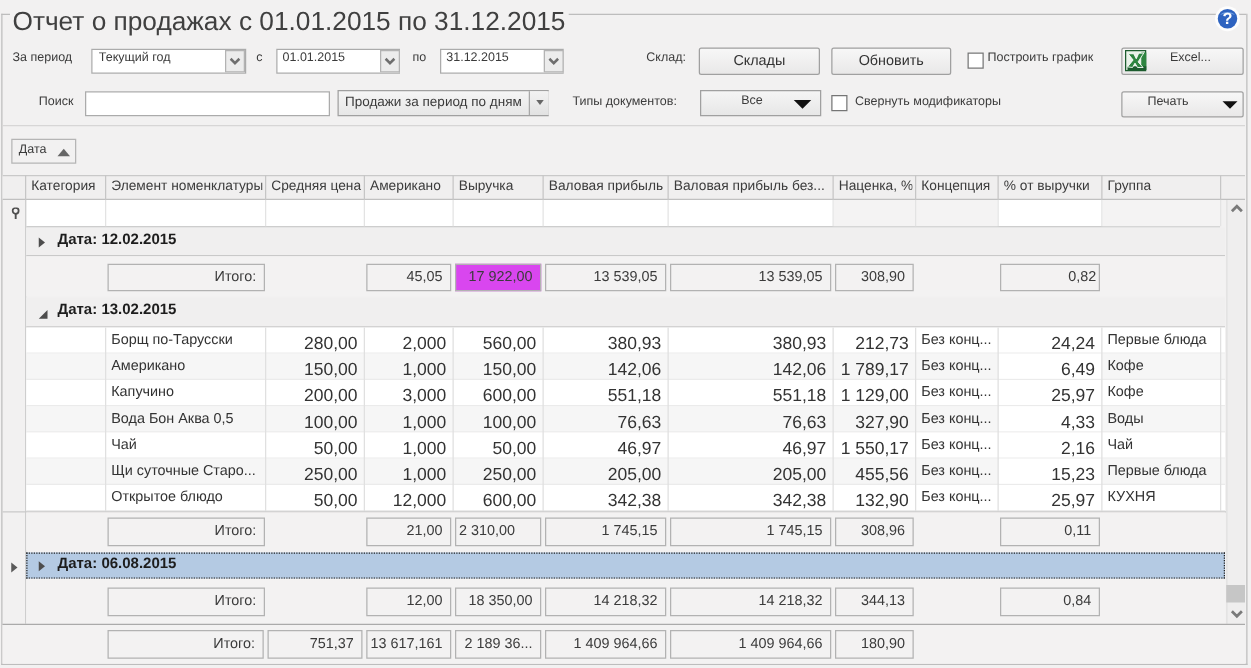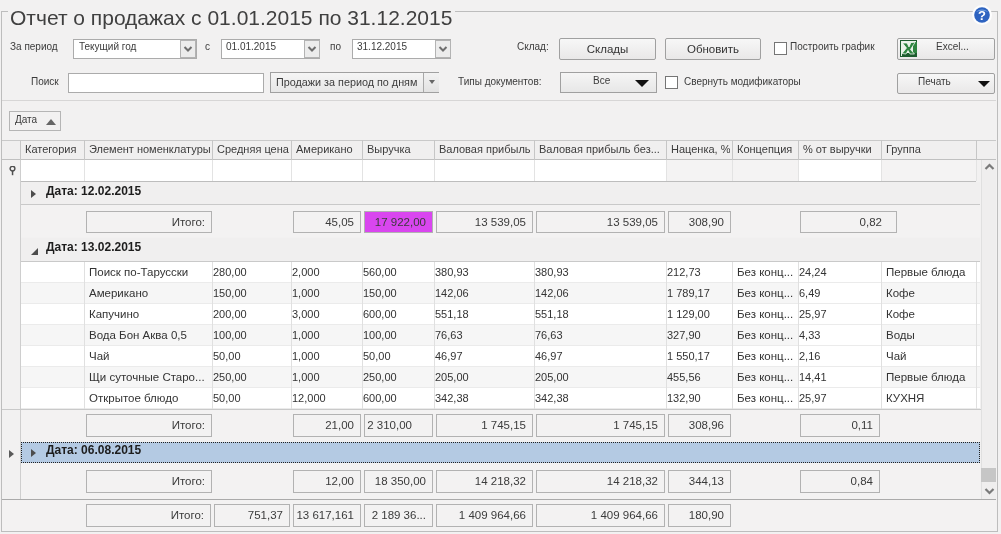--- a/index.html
+++ b/index.html
@@ -6,21 +6,21 @@
  background:#f2f1f1;font-family:"Liberation Sans",sans-serif;color:#3b3b3b;}
 .abs{position:absolute}
 .hline{position:absolute;height:1px;background:#c9c9c9}
 .vline{position:absolute;width:1px;background:#c9c9c9}
 .lbl{position:absolute;font-size:10px;color:#3b3b3b;white-space:nowrap}
 .btn{position:absolute;border:1px solid #a0a0a0;border-radius:2px;
  background:linear-gradient(#f7f7f7,#e9e8e8);font-size:11.5px;color:#333;
  text-align:center;box-sizing:border-box}
 .combo{position:absolute;background:#fff;border:1px solid #ababab;box-sizing:border-box}
 .cbx{position:absolute;width:13px;height:13px;background:#fff;border:1px solid #757575;box-sizing:border-box}
-.num{position:absolute;font-size:11px;color:#333;text-align:left;white-space:nowrap}
+.num{position:absolute;font-size:14px;color:#333;text-align:right;white-space:nowrap}
 .txt{position:absolute;font-size:11.5px;color:#333;white-space:nowrap;overflow:hidden}
 .hdr{position:absolute;font-size:11px;color:#3c3c3c;white-space:nowrap;overflow:hidden}
 .tbox{position:absolute;border:1px solid #b2b2b2;box-sizing:border-box;
  font-size:11.5px;color:#3b3b3b;text-align:right;white-space:nowrap}
 .tri-r{position:absolute;width:0;height:0;border-top:4px solid transparent;
  border-bottom:4px solid transparent;border-left:5px solid #4d4d4d}
 </style></head>
 <body>
 
 <div class="hline" style="left:1px;top:11px;width:7px;background:#bdbdbd"></div>
@@ -139,26 +139,26 @@
 <div class="abs" style="left:21px;top:182px;width:959px;height:23px;background:#f0efef;border-bottom:1px solid #c9c9c9;box-sizing:border-box"></div>
 <div class="tri-r" style="left:31px;top:190px"></div>
 <div class="abs" style="left:46px;top:184px;font-size:12px;font-weight:bold;color:#1d1d1d;white-space:nowrap">Дата: 12.02.2015</div>
 <div class="abs" style="left:21px;top:205px;width:959px;height:32px;background:#f3f2f2"></div>
 <div class="tbox" style="left:86px;top:211px;width:126px;height:22px;line-height:20px;padding-right:6px;background:#f3f2f2">Итого:</div>
 <div class="tbox" style="left:293px;top:211px;width:68px;height:22px;line-height:20px;padding-right:6px;background:#f3f2f2">45,05</div>
 <div class="tbox" style="left:364px;top:211px;width:69px;height:22px;line-height:20px;padding-right:6px;background:#d946ef">17&nbsp;922,00</div>
 <div class="tbox" style="left:436px;top:211px;width:97px;height:22px;line-height:20px;padding-right:6px;background:#f3f2f2">13&nbsp;539,05</div>
 <div class="tbox" style="left:536px;top:211px;width:129px;height:22px;line-height:20px;padding-right:6px;background:#f3f2f2">13&nbsp;539,05</div>
 <div class="tbox" style="left:668px;top:211px;width:63px;height:22px;line-height:20px;padding-right:6px;background:#f3f2f2">308,90</div>
-<div class="tbox" style="left:800px;top:211px;width:97px;height:22px;line-height:20px;padding-right:14px;background:#f3f2f2">0,82</div>
+<div class="tbox" style="left:800px;top:211px;width:80px;height:22px;line-height:20px;padding-right:2px;background:#f3f2f2">0,82</div>
 <div class="abs" style="left:21px;top:238px;width:959px;height:24px;background:#f0efef;border-bottom:1px solid #c9c9c9;box-sizing:border-box"></div>
 <div class="abs" style="left:31px;top:248px;width:0;height:0;border-left:7px solid transparent;border-bottom:7px solid #4d4d4d"></div>
 <div class="abs" style="left:46px;top:240px;font-size:12px;font-weight:bold;color:#1d1d1d;white-space:nowrap">Дата: 13.02.2015</div>
 <div class="abs" style="left:21px;top:262px;width:959px;height:21px;background:#ffffff;border-bottom:1px solid #ebebeb;box-sizing:border-box"></div>
-<div class="txt" style="left:89px;top:266px;width:120px">Поиск по-Тарусски</div>
+<div class="txt" style="left:89px;top:266px;width:120px">Борщ по-Тарусски</div>
 <div class="num" style="left:213px;top:266px;width:73px">280,00</div>
 <div class="num" style="left:292px;top:266px;width:65px">2,000</div>
 <div class="num" style="left:363px;top:266px;width:66px">560,00</div>
 <div class="num" style="left:435px;top:266px;width:94px">380,93</div>
 <div class="num" style="left:535px;top:266px;width:126px">380,93</div>
 <div class="num" style="left:667px;top:266px;width:60px">212,73</div>
 <div class="num" style="left:799px;top:266px;width:77px">24,24</div>
 <div class="txt" style="left:737px;top:266px;width:58px">Без конц...</div>
 <div class="txt" style="left:886px;top:266px;width:88px">Первые блюда</div>
 <div class="abs" style="left:21px;top:283px;width:959px;height:21px;background:#f6f6f6;border-bottom:1px solid #ebebeb;box-sizing:border-box"></div>
@@ -209,21 +209,21 @@
 <div class="txt" style="left:886px;top:350px;width:88px">Чай</div>
 <div class="abs" style="left:21px;top:367px;width:959px;height:21px;background:#f6f6f6;border-bottom:1px solid #ebebeb;box-sizing:border-box"></div>
 <div class="abs" style="left:799px;top:367px;width:82px;height:20px;background:#fff"></div>
 <div class="txt" style="left:89px;top:371px;width:120px">Щи суточные Старо...</div>
 <div class="num" style="left:213px;top:371px;width:73px">250,00</div>
 <div class="num" style="left:292px;top:371px;width:65px">1,000</div>
 <div class="num" style="left:363px;top:371px;width:66px">250,00</div>
 <div class="num" style="left:435px;top:371px;width:94px">205,00</div>
 <div class="num" style="left:535px;top:371px;width:126px">205,00</div>
 <div class="num" style="left:667px;top:371px;width:60px">455,56</div>
-<div class="num" style="left:799px;top:371px;width:77px">14,41</div>
+<div class="num" style="left:799px;top:371px;width:77px">15,23</div>
 <div class="txt" style="left:737px;top:371px;width:58px">Без конц...</div>
 <div class="txt" style="left:886px;top:371px;width:88px">Первые блюда</div>
 <div class="abs" style="left:21px;top:388px;width:959px;height:21px;background:#ffffff;border-bottom:1px solid #ebebeb;box-sizing:border-box"></div>
 <div class="txt" style="left:89px;top:392px;width:120px">Открытое блюдо</div>
 <div class="num" style="left:213px;top:392px;width:73px">50,00</div>
 <div class="num" style="left:292px;top:392px;width:65px">12,000</div>
 <div class="num" style="left:363px;top:392px;width:66px">600,00</div>
 <div class="num" style="left:435px;top:392px;width:94px">342,38</div>
 <div class="num" style="left:535px;top:392px;width:126px">342,38</div>
 <div class="num" style="left:667px;top:392px;width:60px">132,90</div>

